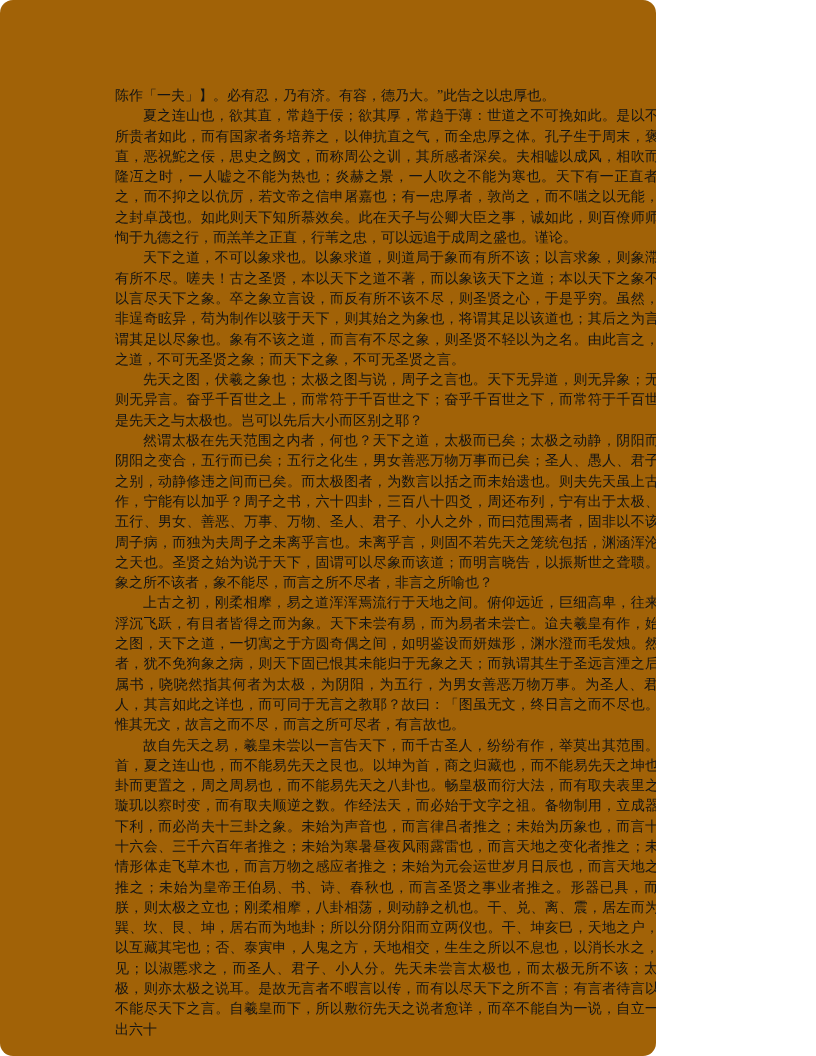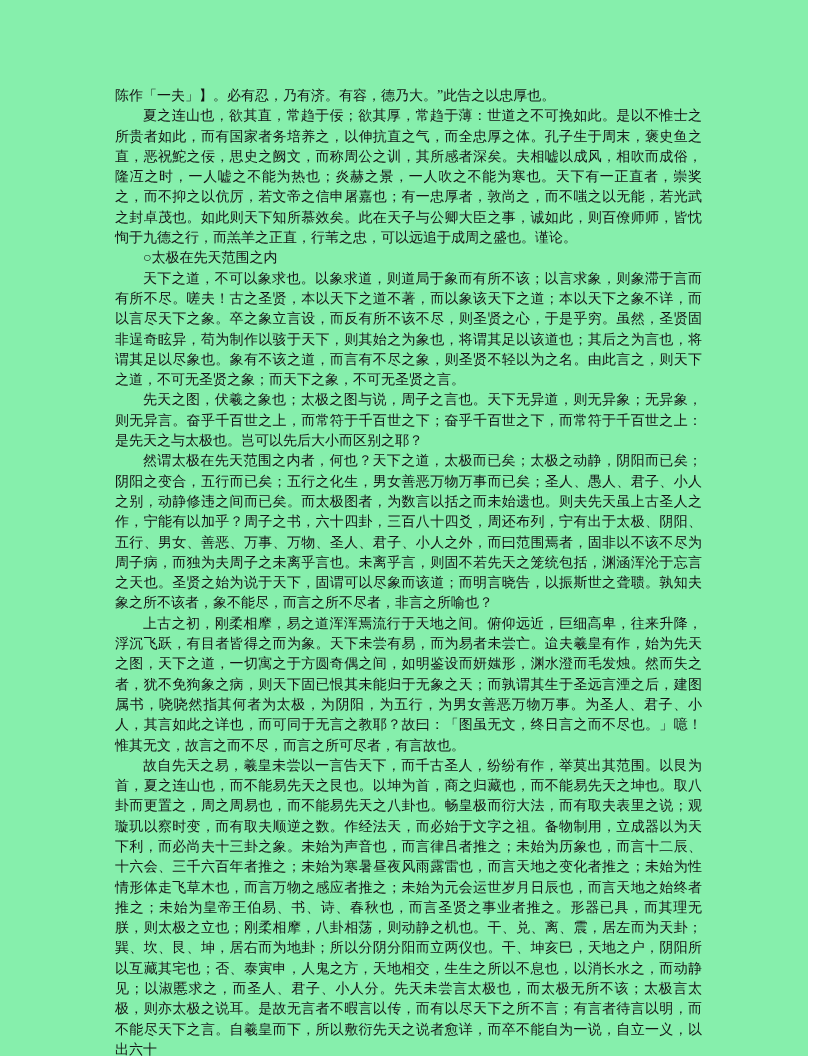--- a/index.html
+++ b/index.html
@@ -2,25 +2,26 @@
 <html><head>
 <meta charset="utf-8">
 <style>
   html, body {
     margin: 0;
     padding: 0;
     background: #ffffff;
   }
   .page {
     position: relative;
-    width: 808px;
+    width: 656px;
     height: 1056px;
-    background: #86efac;
+    background: #a16207;
     overflow: hidden;
     font-family: "Liberation Serif", "DejaVu Serif", serif;
+    border-radius: 13px;
   }
   .text-block {
     position: absolute;
     left: 115px;
     top: 86px;
     width: 587px;
     color: #141414;
     font-size: 14px;
     line-height: 20.3px;
     text-align: justify;
@@ -36,20 +37,19 @@
     text-indent: 0;
   }
 </style>
 </head>
 <body>
 
 <div class="page">
   <div class="text-block">
     <p class="no-indent">陈作「一夫」】。必有忍，乃有济。有容，德乃大。”此告之以忠厚也。</p>
     <p>夏之连山也，欲其直，常趋于佞；欲其厚，常趋于薄：世道之不可挽如此。是以不惟士之所贵者如此，而有国家者务培养之，以伸抗直之气，而全忠厚之体。孔子生于周末，褒史鱼之直，恶祝鮀之佞，思史之阙文，而称周公之训，其所感者深矣。夫相嘘以成风，相吹而成俗，隆冱之时，一人嘘之不能为热也；炎赫之景，一人吹之不能为寒也。天下有一正直者，崇奖之，而不抑之以伉厉，若文帝之信申屠嘉也；有一忠厚者，敦尚之，而不嗤之以无能，若光武之封卓茂也。如此则天下知所慕效矣。此在天子与公卿大臣之事，诚如此，则百僚师师，皆忱恂于九德之行，而羔羊之正直，行苇之忠，可以远追于成周之盛也。谨论。</p>
-    <p>○太极在先天范围之内</p>
     <p>天下之道，不可以象求也。以象求道，则道局于象而有所不该；以言求象，则象滞于言而有所不尽。嗟夫！古之圣贤，本以天下之道不著，而以象该天下之道；本以天下之象不详，而以言尽天下之象。卒之象立言设，而反有所不该不尽，则圣贤之心，于是乎穷。虽然，圣贤固非逞奇眩异，苟为制作以骇于天下，则其始之为象也，将谓其足以该道也；其后之为言也，将谓其足以尽象也。象有不该之道，而言有不尽之象，则圣贤不轻以为之名。由此言之，则天下之道，不可无圣贤之象；而天下之象，不可无圣贤之言。</p>
     <p>先天之图，伏羲之象也；太极之图与说，周子之言也。天下无异道，则无异象；无异象，则无异言。奋乎千百世之上，而常符于千百世之下；奋乎千百世之下，而常符于千百世之上：是先天之与太极也。岂可以先后大小而区别之耶？</p>
     <p>然谓太极在先天范围之内者，何也？天下之道，太极而已矣；太极之动静，阴阳而已矣；阴阳之变合，五行而已矣；五行之化生，男女善恶万物万事而已矣；圣人、愚人、君子、小人之别，动静修违之间而已矣。而太极图者，为数言以括之而未始遗也。则夫先天虽上古圣人之作，宁能有以加乎？周子之书，六十四卦，三百八十四爻，周还布列，宁有出于太极、阴阳、五行、男女、善恶、万事、万物、圣人、君子、小人之外，而曰范围焉者，固非以不该不尽为周子病，而独为夫周子之未离乎言也。未离乎言，则固不若先天之笼统包括，渊涵浑沦于忘言之天也。圣贤之始为说于天下，固谓可以尽象而该道；而明言晓告，以振斯世之聋聩。孰知夫象之所不该者，象不能尽，而言之所不尽者，非言之所喻也？</p>
     <p>上古之初，刚柔相摩，易之道浑浑焉流行于天地之间。俯仰远近，巨细高卑，往来升降，浮沉飞跃，有目者皆得之而为象。天下未尝有易，而为易者未尝亡。迨夫羲皇有作，始为先天之图，天下之道，一切寓之于方圆奇偶之间，如明鉴设而妍媸形，渊水澄而毛发烛。然而失之者，犹不免狗象之病，则天下固已恨其未能归于无象之天；而孰谓其生于圣远言湮之后，建图属书，哓哓然指其何者为太极，为阴阳，为五行，为男女善恶万物万事。为圣人、君子、小人，其言如此之详也，而可同于无言之教耶？故曰：「图虽无文，终日言之而不尽也。」噫！惟其无文，故言之而不尽，而言之所可尽者，有言故也。</p>
     <p>故自先天之易，羲皇未尝以一言告天下，而千古圣人，纷纷有作，举莫出其范围。以艮为首，夏之连山也，而不能易先天之艮也。以坤为首，商之归藏也，而不能易先天之坤也。取八卦而更置之，周之周易也，而不能易先天之八卦也。畅皇极而衍大法，而有取夫表里之说；观璇玑以察时变，而有取夫顺逆之数。作经法天，而必始于文字之祖。备物制用，立成器以为天下利，而必尚夫十三卦之象。未始为声音也，而言律吕者推之；未始为历象也，而言十二辰、十六会、三千六百年者推之；未始为寒暑昼夜风雨露雷也，而言天地之变化者推之；未始为性情形体走飞草木也，而言万物之感应者推之；未始为元会运世岁月日辰也，而言天地之始终者推之；未始为皇帝王伯易、书、诗、春秋也，而言圣贤之事业者推之。形器已具，而其理无朕，则太极之立也；刚柔相摩，八卦相荡，则动静之机也。干、兑、离、震，居左而为天卦；巽、坎、艮、坤，居右而为地卦；所以分阴分阳而立两仪也。干、坤亥巳，天地之户，阴阳所以互藏其宅也；否、泰寅申，人鬼之方，天地相交，生生之所以不息也，以消长水之，而动静见；以淑慝求之，而圣人、君子、小人分。先天未尝言太极也，而太极无所不该；太极言太极，则亦太极之说耳。是故无言者不暇言以传，而有以尽天下之所不言；有言者待言以明，而不能尽天下之言。自羲皇而下，所以敷衍先天之说者愈详，而卒不能自为一说，自立一义，以出六十</p>
   </div>
 </div>
 
 </body></html>

